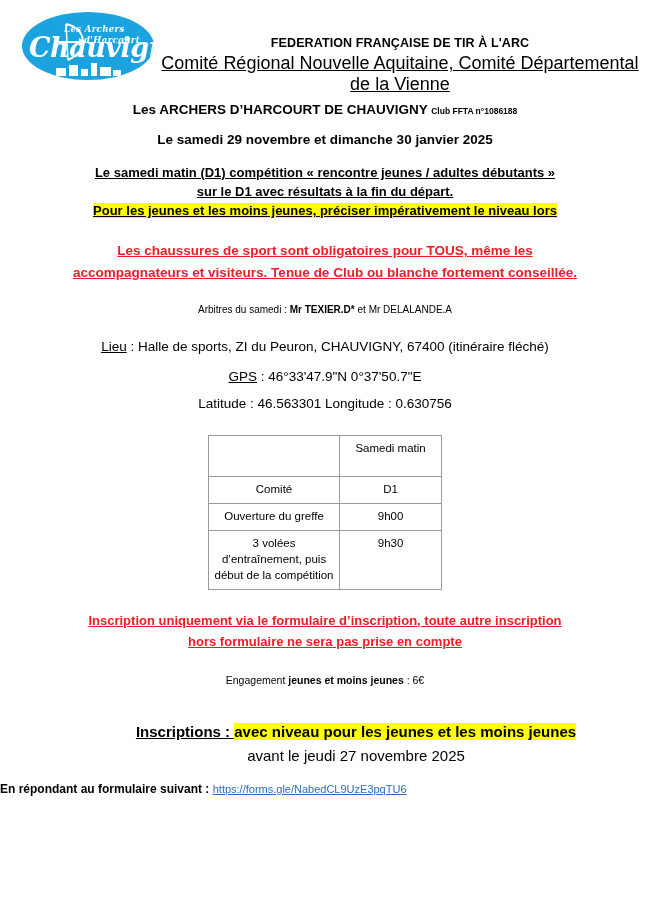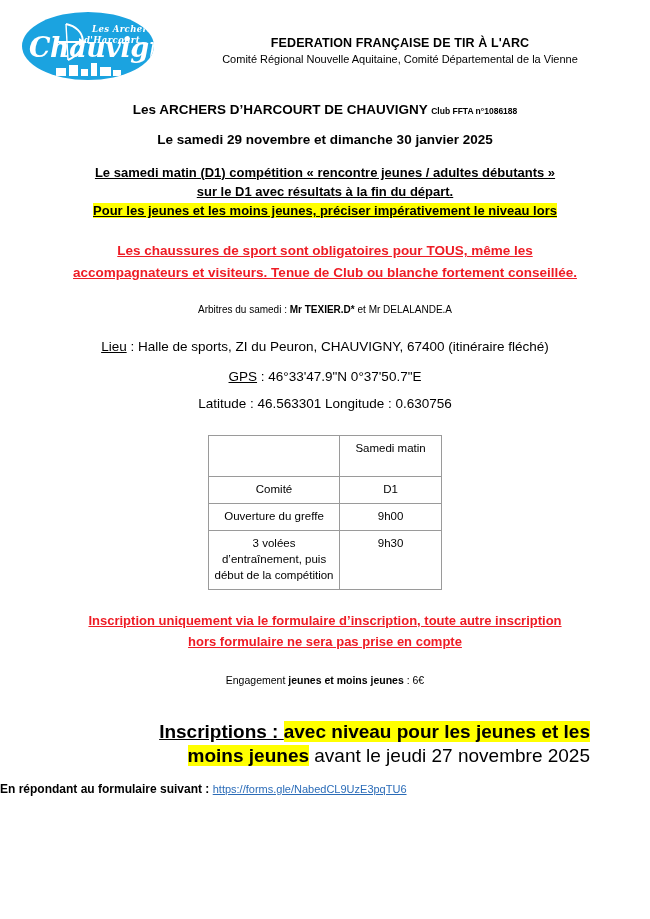--- a/index.html
+++ b/index.html
@@ -34,21 +34,21 @@
     position: absolute; left: 7px; top: 22px;
     font-family: "DejaVu Serif", serif;
     font-style: italic;
     font-weight: bold;
     font-size: 27px;
     color: #ffffff;
     letter-spacing: -0.5px;
     line-height: 1;
   }
   .logo-sub1 {
-    position: absolute; left: 70px; top: 12px;
+    position: absolute; left: 42px; top: 12px;
     font-family: "DejaVu Serif", serif;
     font-size: 8.5px; font-weight: bold; font-style: italic;
     color: #ffffff; letter-spacing: 0.4px;
   }
   .logo-sub2 {
     position: absolute; left: 62px; top: 23px;
     font-family: "DejaVu Serif", serif;
     font-size: 8.5px; font-weight: bold; font-style: italic;
     color: #ffffff; letter-spacing: 0.4px;
   }
@@ -56,21 +56,21 @@
   .logo-skyline { position: absolute; left: 32px; top: 50px; }
 
   .fed-block {
     position: absolute; left: 160px; top: 36px; width: 480px;
     text-align: center;
   }
   .fed-title {
     font-size: 12.5px; font-weight: bold; letter-spacing: 0.1px;
   }
   .fed-sub {
-    font-size: 11px; margin-top: 3px;
+    font-size: 18px; margin-top: 3px; text-decoration: underline;
   }
 
   
   .block { text-align: center; }
   .club-line {
     margin-top: 14px;
     font-size: 13.5px; font-weight: bold;
   }
   .club-line .ffta {
     font-size: 8.5px; font-weight: bold;
@@ -154,22 +154,22 @@
   .engagement {
     margin-top: 22px;
     font-size: 10.5px;
   }
   .engagement b { font-weight: bold; }
 
   .insc-block {
     margin-top: 34px;
     padding-left: 122px;
     padding-right: 60px;
-    text-align: right;
-    font-size: 19px;
+    text-align: center;
+    font-size: 15px;
     line-height: 24px;
   }
   .insc-block .lbl { text-decoration: underline; font-weight: bold; }
   .insc-block .hl2 { background: #ffff00; font-weight: bold; }
   .form-line {
     margin-top: 14px;
     text-align: left;
     font-size: 12px;
     font-weight: bold;
   }

